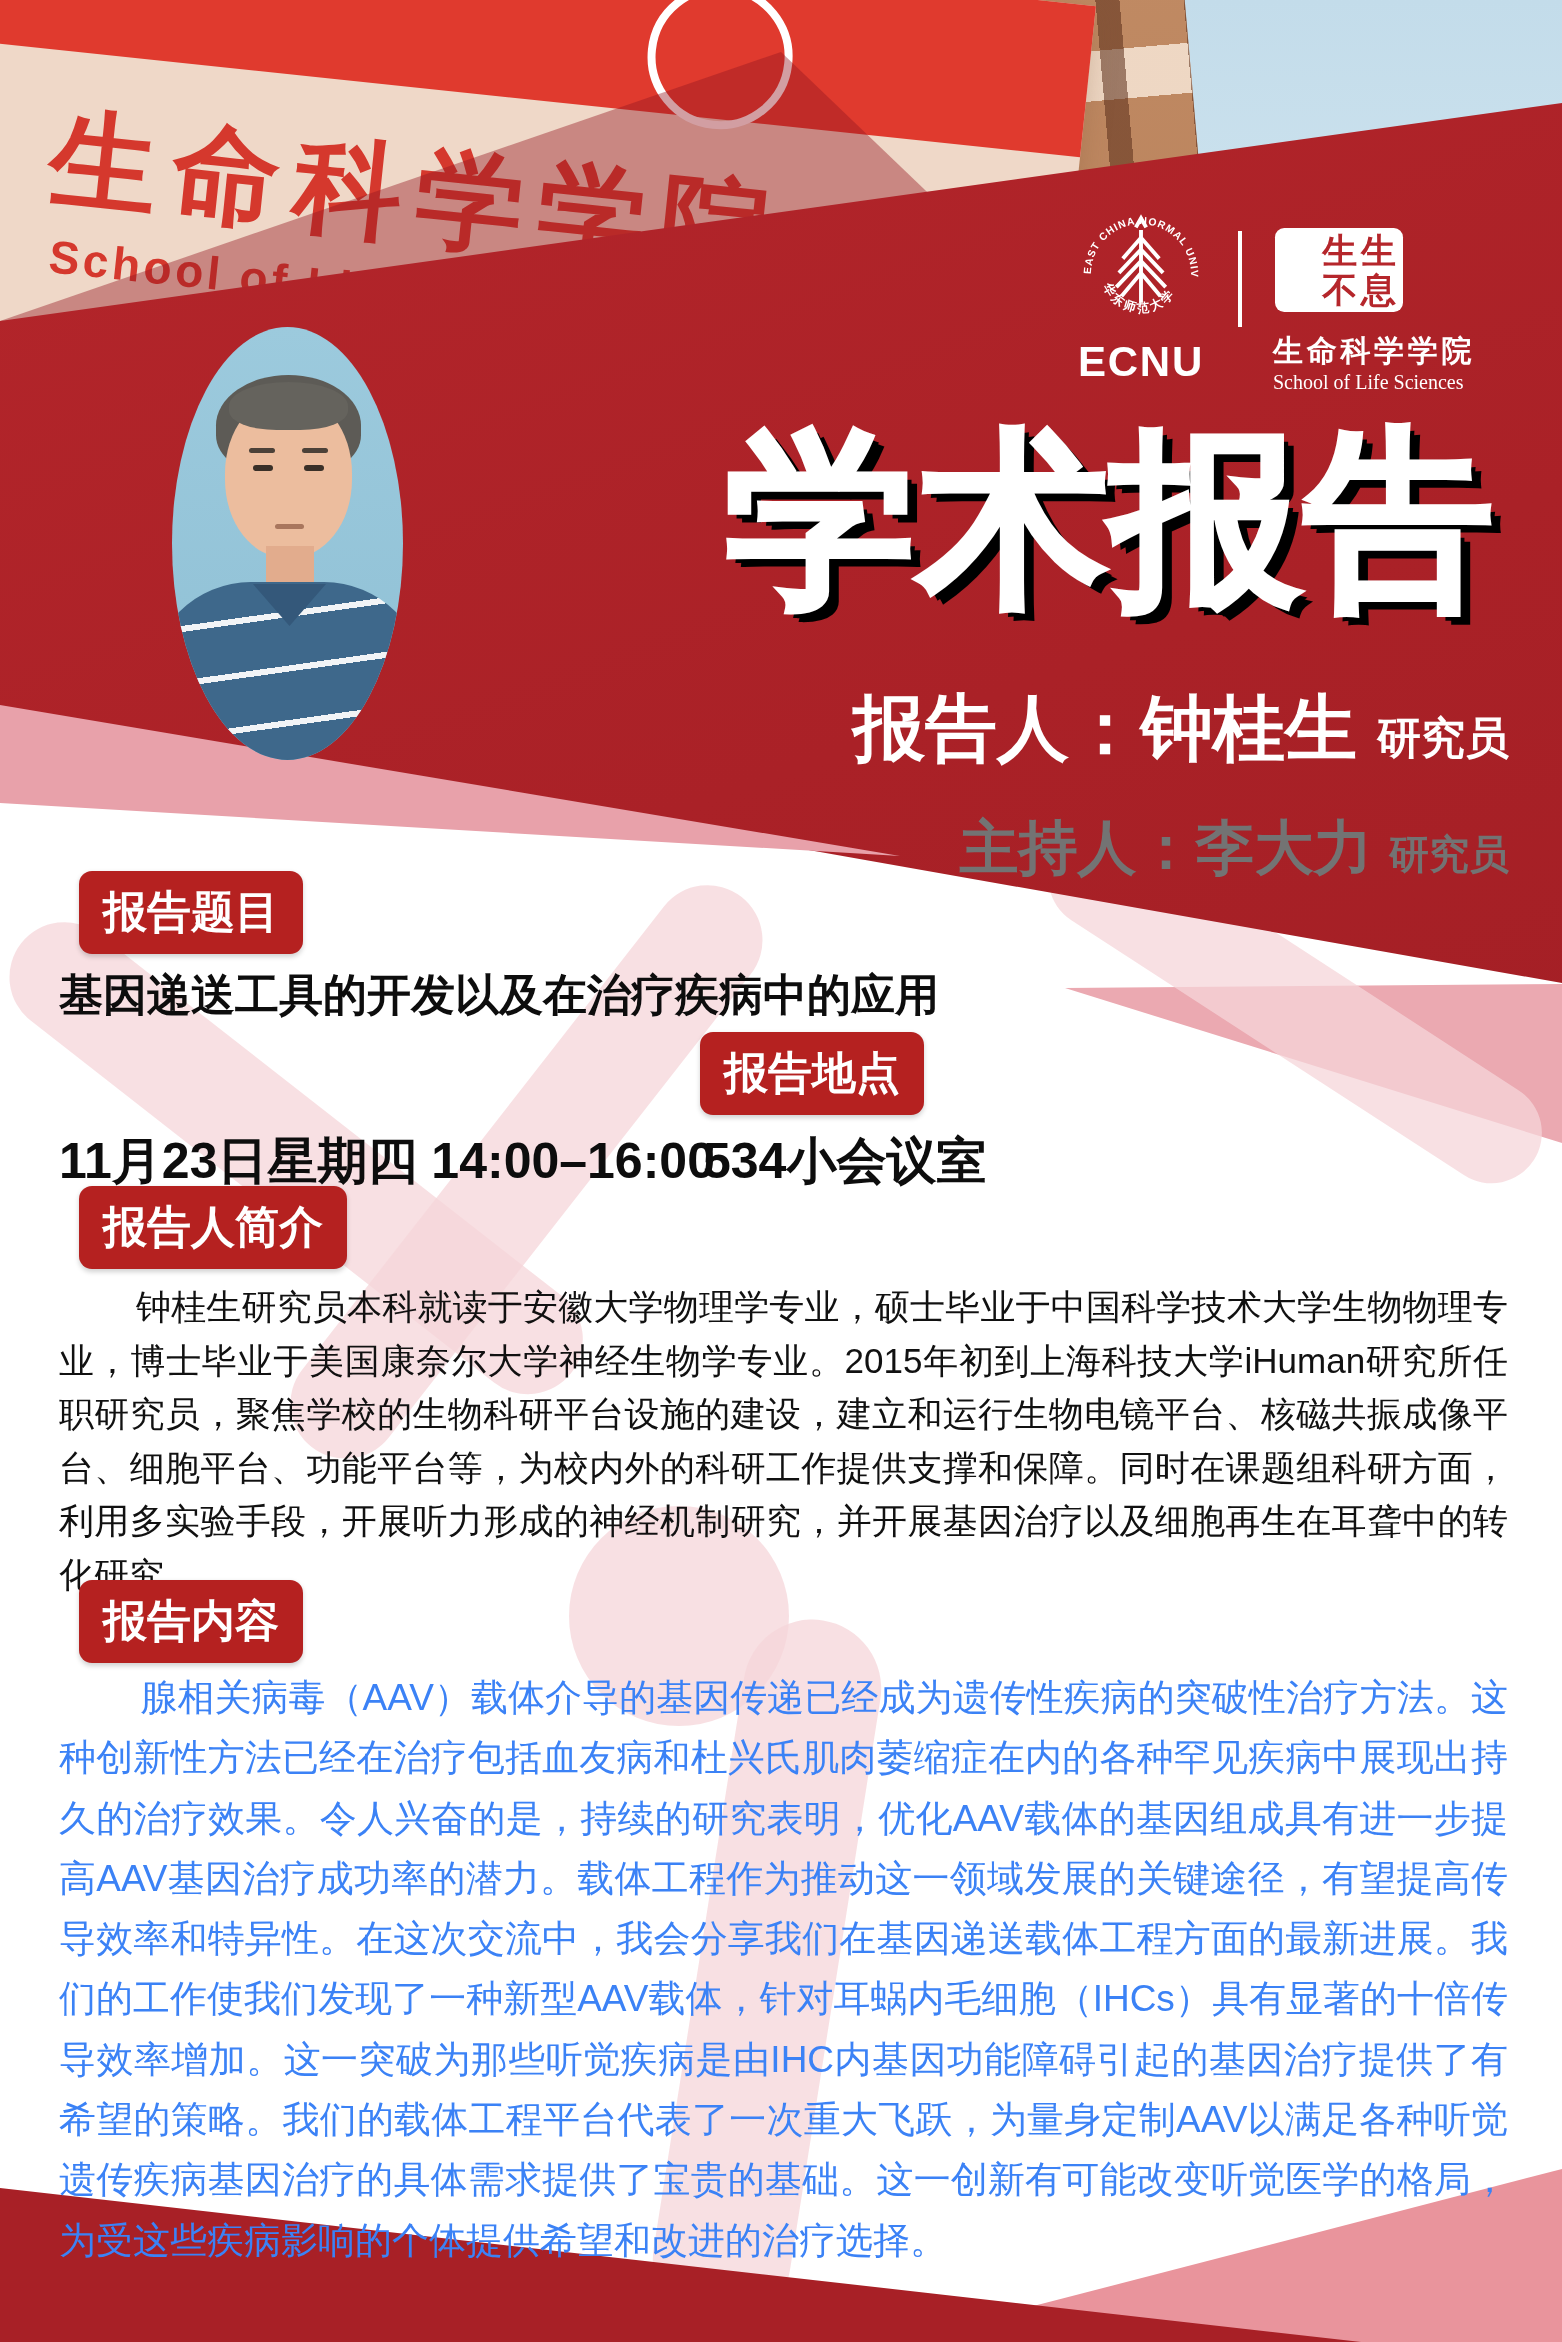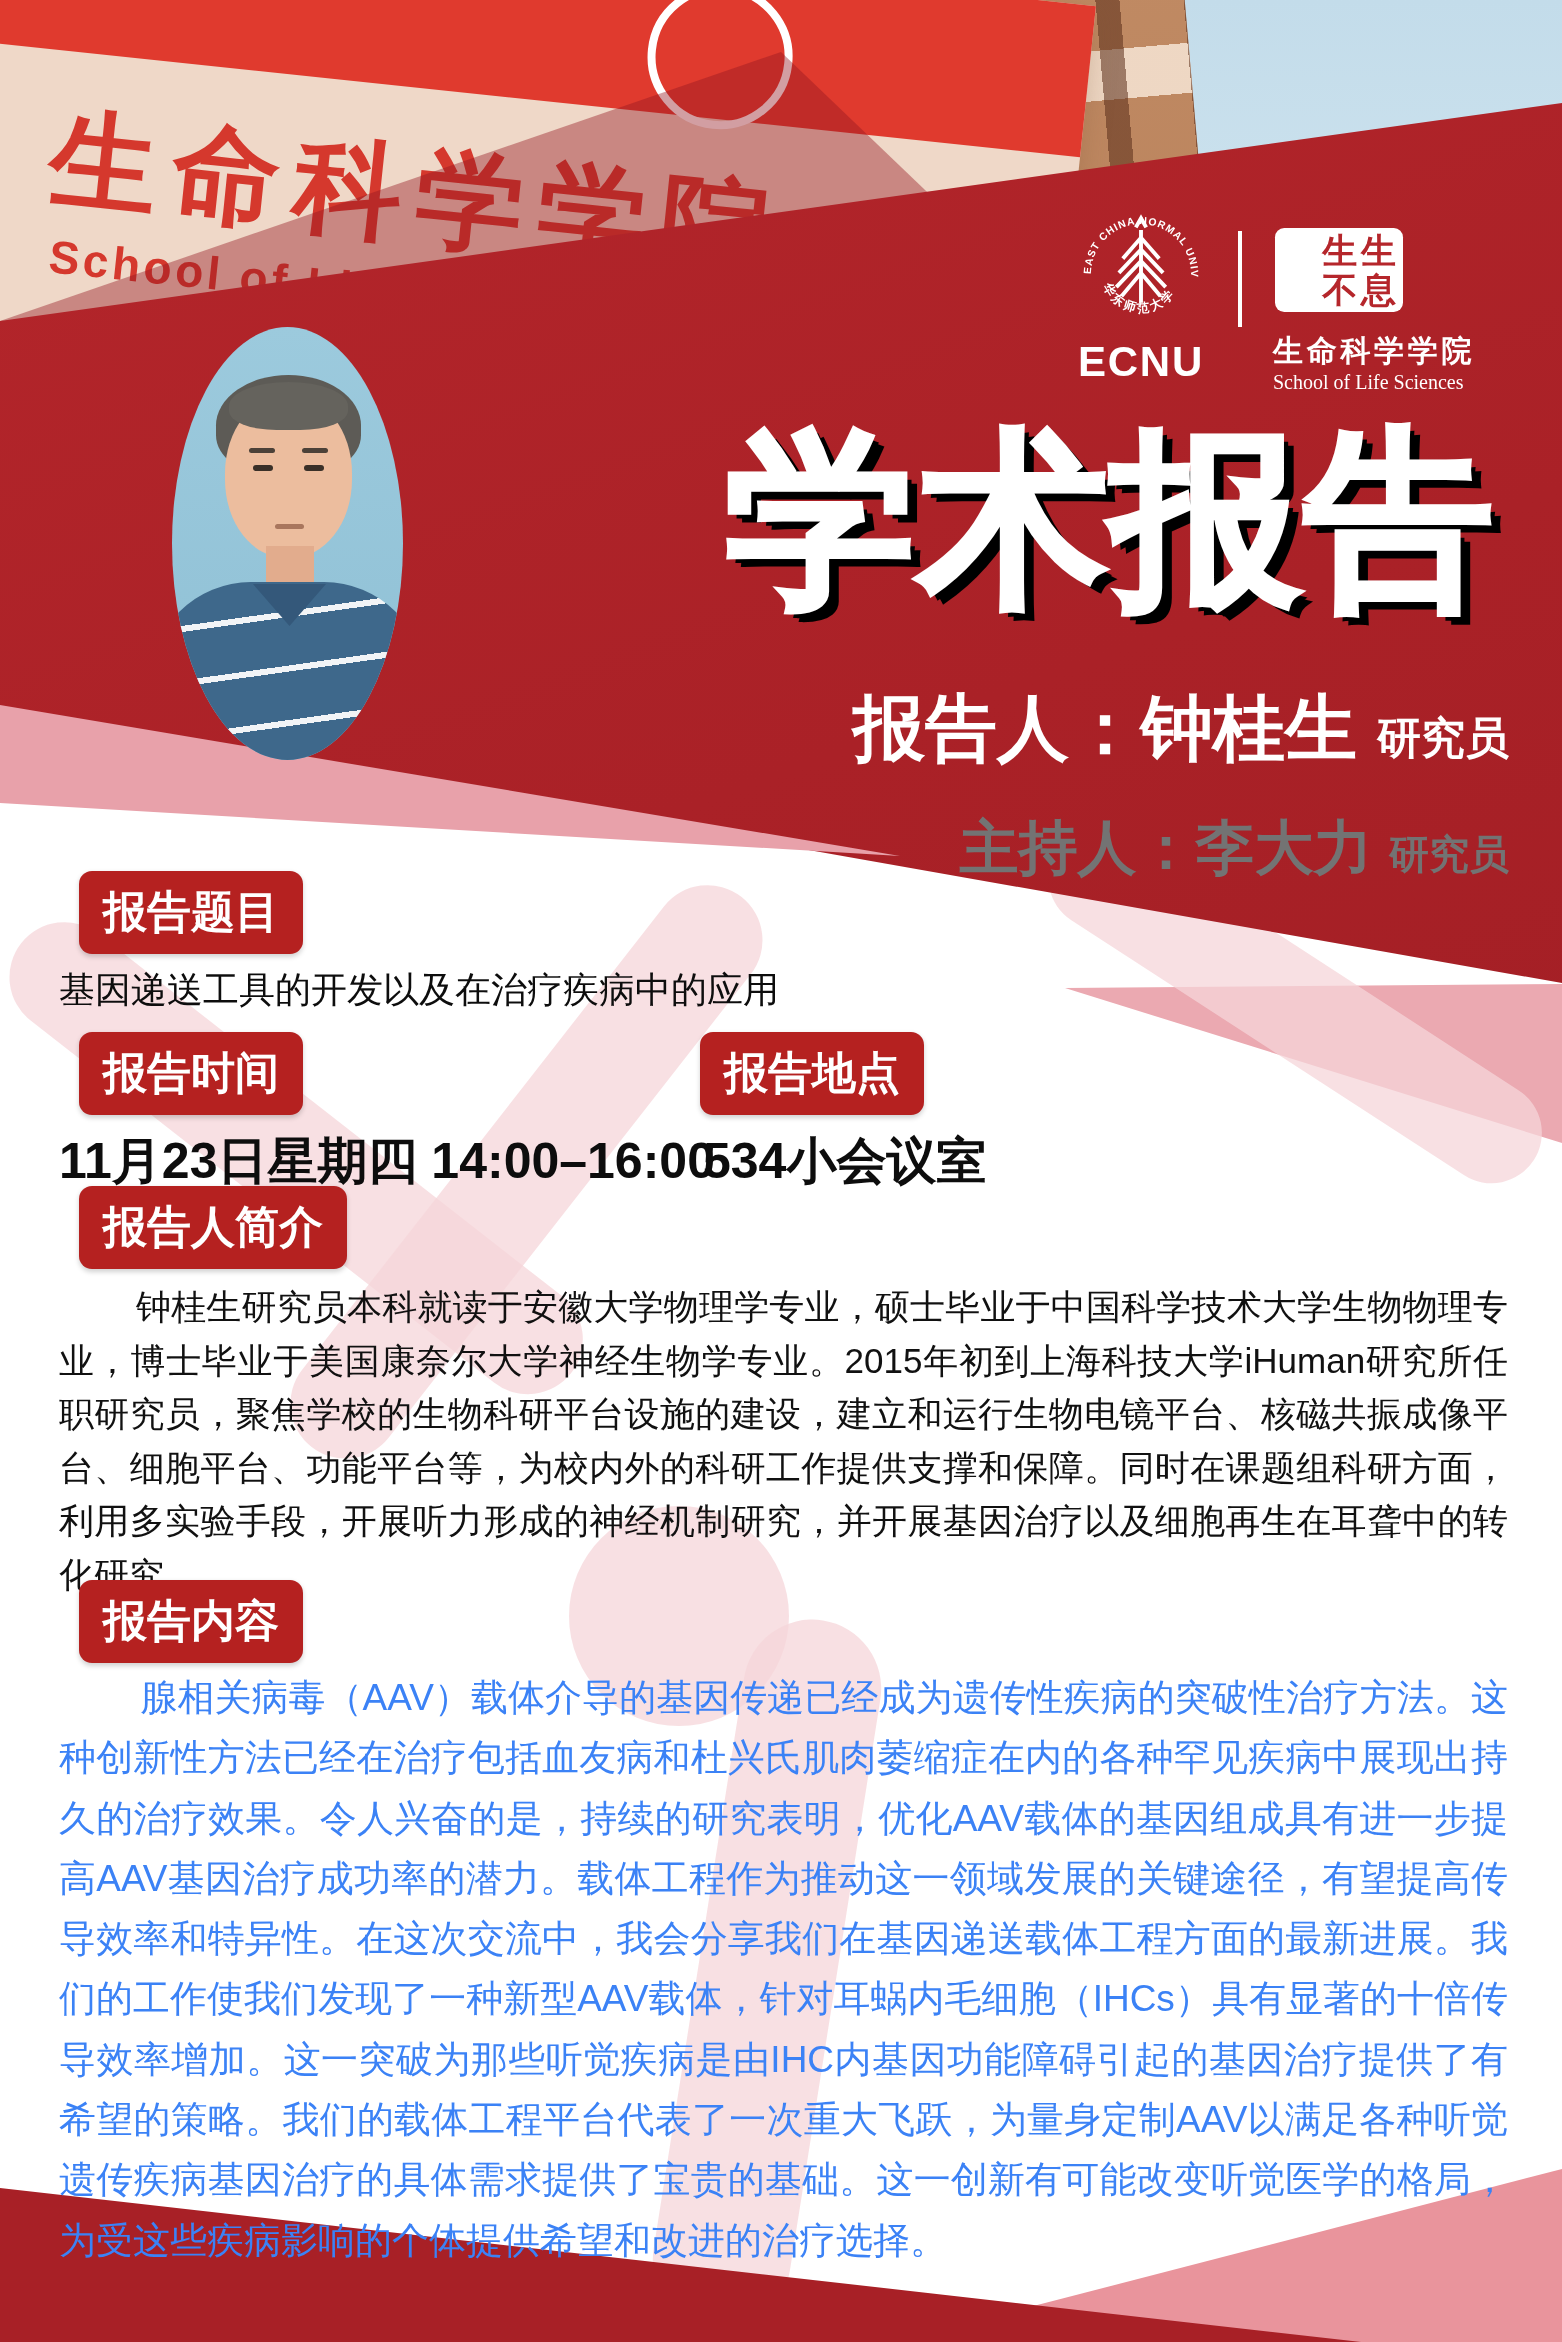--- a/index.html
+++ b/index.html
@@ -99,21 +99,21 @@
 
   
   .badge{background:#b52120;color:#fff;font-weight:700;font-size:44px;
        padding:12px 24px;border-radius:13px;display:inline-block;white-space:nowrap;
        box-shadow:0 2.8px 5.5px rgba(0,0,0,.18);}
   .badge-topic{left:79px;top:871px;}
   .badge-time{left:79px;top:1032px;}
   .badge-venue{left:700px;top:1032px;}
   .badge-bio{left:79px;top:1186px;}
   .badge-abstract{left:79px;top:1580px;}
-  .topic-text{left:59px;top:966px;width:1451px;font-size:36px;font-weight:400;color:#0d0d0d;white-space:nowrap;}
+  .topic-text{left:59px;top:966px;width:1451px;font-size:44px;font-weight:700;color:#0d0d0d;white-space:nowrap;}
   .time-text{left:59px;top:1128px;font-size:50px;font-weight:700;color:#0d0d0d;white-space:nowrap;}
   .venue-text{left:703px;top:1128px;font-size:50px;font-weight:700;color:#0d0d0d;white-space:nowrap;}
   .bio-text{left:59px;top:1280px;width:1449px;font-size:35px;line-height:1.53;color:#111;
        text-align:justify;text-indent:2.2em;}
   .abstract-text{left:59px;top:1668px;width:1449px;font-size:37px;line-height:1.63;color:#3b82f6;
        text-align:justify;text-indent:2.2em;}
 
   
   .foot-pink{left:0;top:0;width:1562px;height:2343px;
        clip-path:polygon(891px 2343px,1562px 2169px,1562px 2343px);background:#e9949c;}
@@ -198,21 +198,20 @@
 
   <div class="abs dna dna1 z2"></div>
   <div class="abs dna dna2 z2"></div>
   <div class="abs dna dna3 z2"></div>
   <div class="abs dna dna4 z2"></div>
   <div class="abs dna dna5 z2"></div>
 
   <div class="abs badge badge-topic z5">报告题目</div>
   <div class="abs topic-text z5">基因递送工具的开发以及在治疗疾病中的应用</div>
 
-  <div class="abs badge badge-time z5">报告时间</div>
   <div class="abs time-text z5">11月23日星期四 14:00–16:00</div>
 
   <div class="abs badge badge-venue z5">报告地点</div>
   <div class="abs venue-text z5">534小会议室</div>
 
   <div class="abs badge badge-bio z5">报告人简介</div>
   <div class="abs bio-text z5">钟桂生研究员本科就读于安徽大学物理学专业，硕士毕业于中国科学技术大学生物物理专业，博士毕业于美国康奈尔大学神经生物学专业。2015年初到上海科技大学iHuman研究所任职研究员，聚焦学校的生物科研平台设施的建设，建立和运行生物电镜平台、核磁共振成像平台、细胞平台、功能平台等，为校内外的科研工作提供支撑和保障。同时在课题组科研方面，利用多实验手段，开展听力形成的神经机制研究，并开展基因治疗以及细胞再生在耳聋中的转化研究。</div>
 
   <div class="abs badge badge-abstract z5">报告内容</div>
   <div class="abs abstract-text z5">腺相关病毒（AAV）载体介导的基因传递已经成为遗传性疾病的突破性治疗方法。这种创新性方法已经在治疗包括血友病和杜兴氏肌肉萎缩症在内的各种罕见疾病中展现出持久的治疗效果。令人兴奋的是，持续的研究表明，优化AAV载体的基因组成具有进一步提高AAV基因治疗成功率的潜力。载体工程作为推动这一领域发展的关键途径，有望提高传导效率和特异性。在这次交流中，我会分享我们在基因递送载体工程方面的最新进展。我们的工作使我们发现了一种新型AAV载体，针对耳蜗内毛细胞（IHCs）具有显著的十倍传导效率增加。这一突破为那些听觉疾病是由IHC内基因功能障碍引起的基因治疗提供了有希望的策略。我们的载体工程平台代表了一次重大飞跃，为量身定制AAV以满足各种听觉遗传疾病基因治疗的具体需求提供了宝贵的基础。这一创新有可能改变听觉医学的格局，为受这些疾病影响的个体提供希望和改进的治疗选择。</div>

